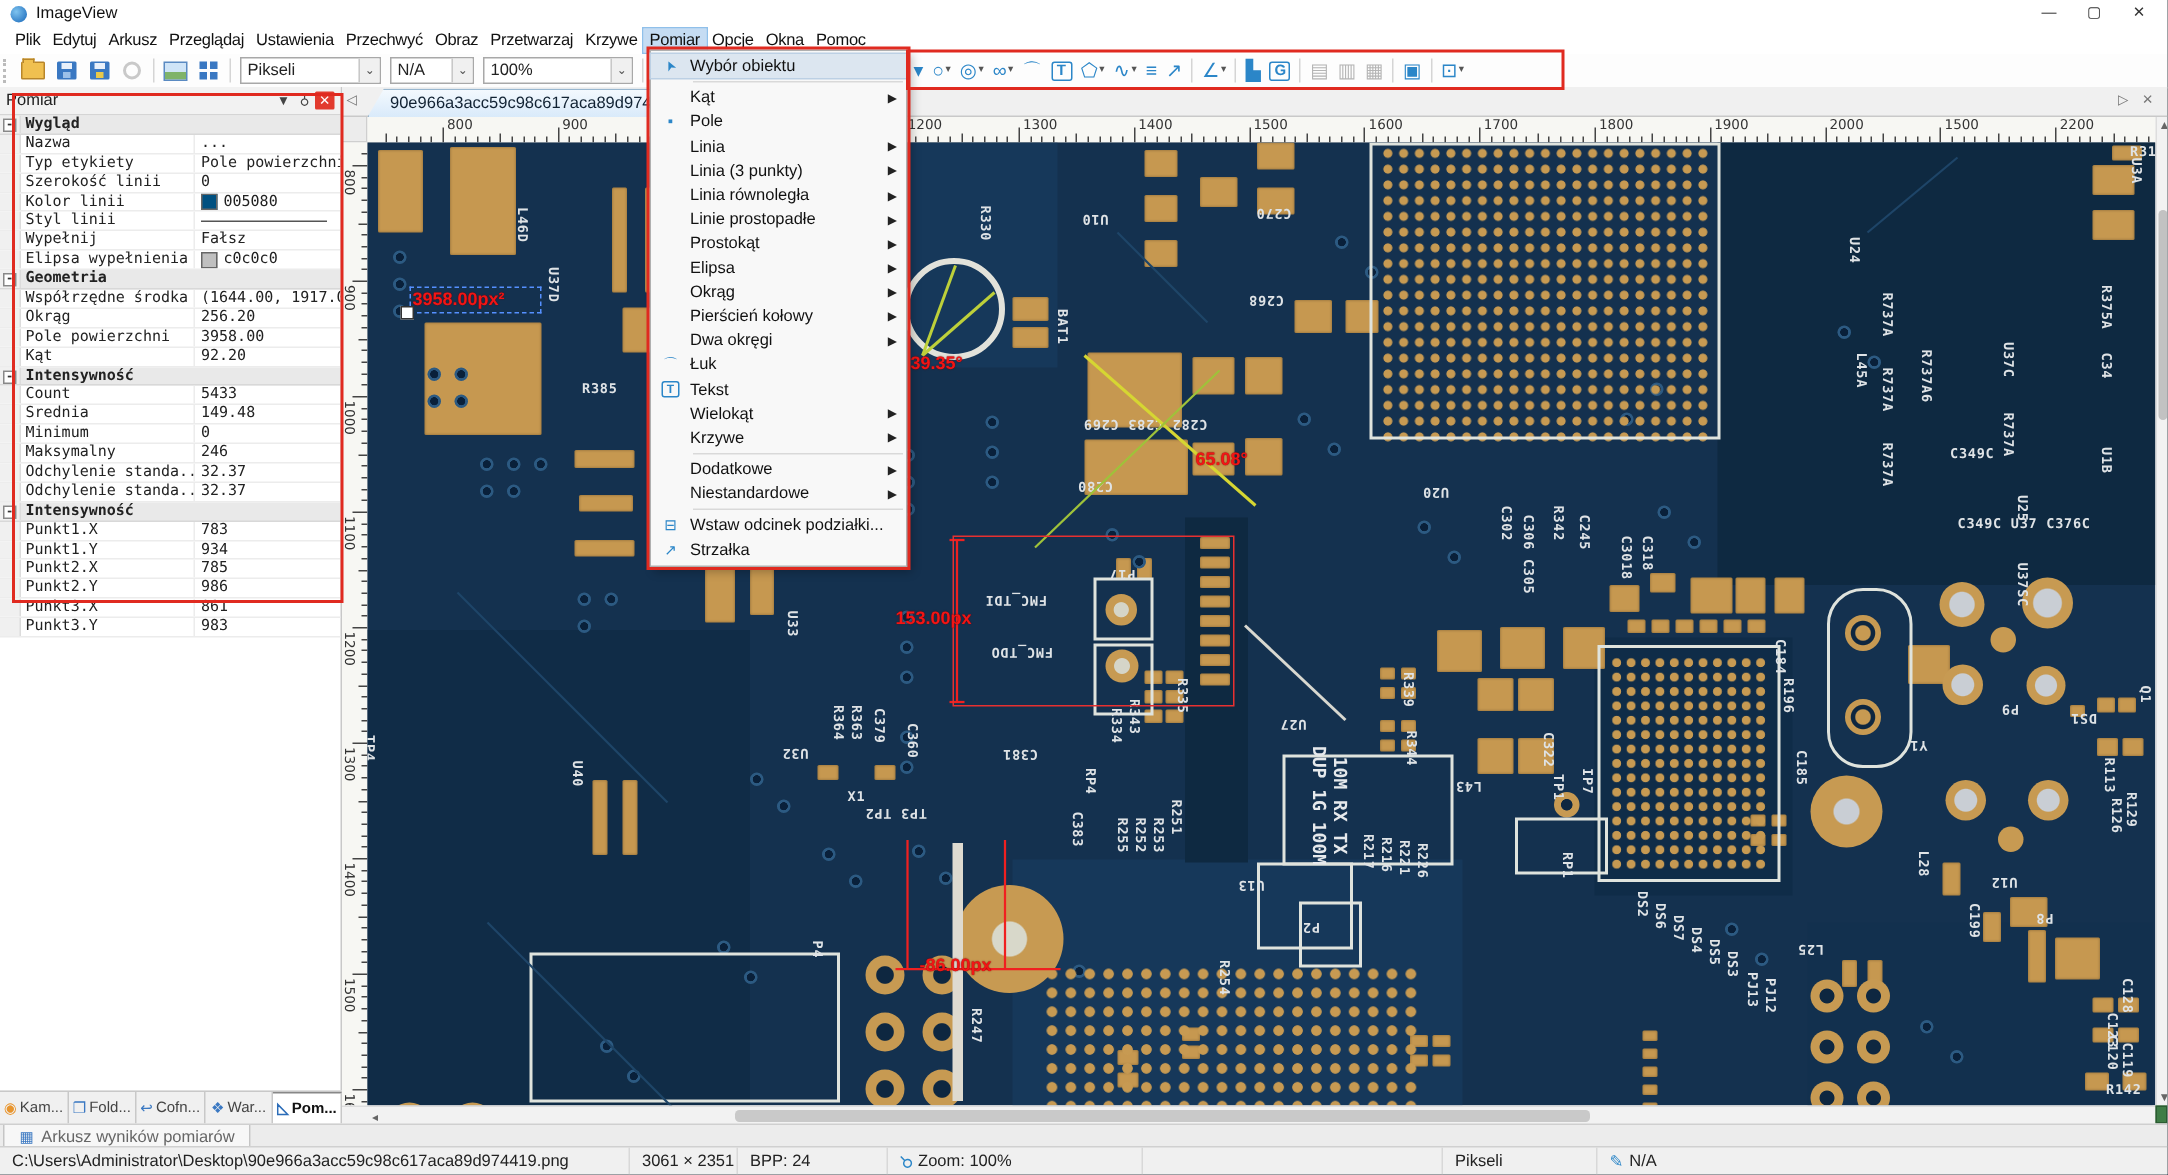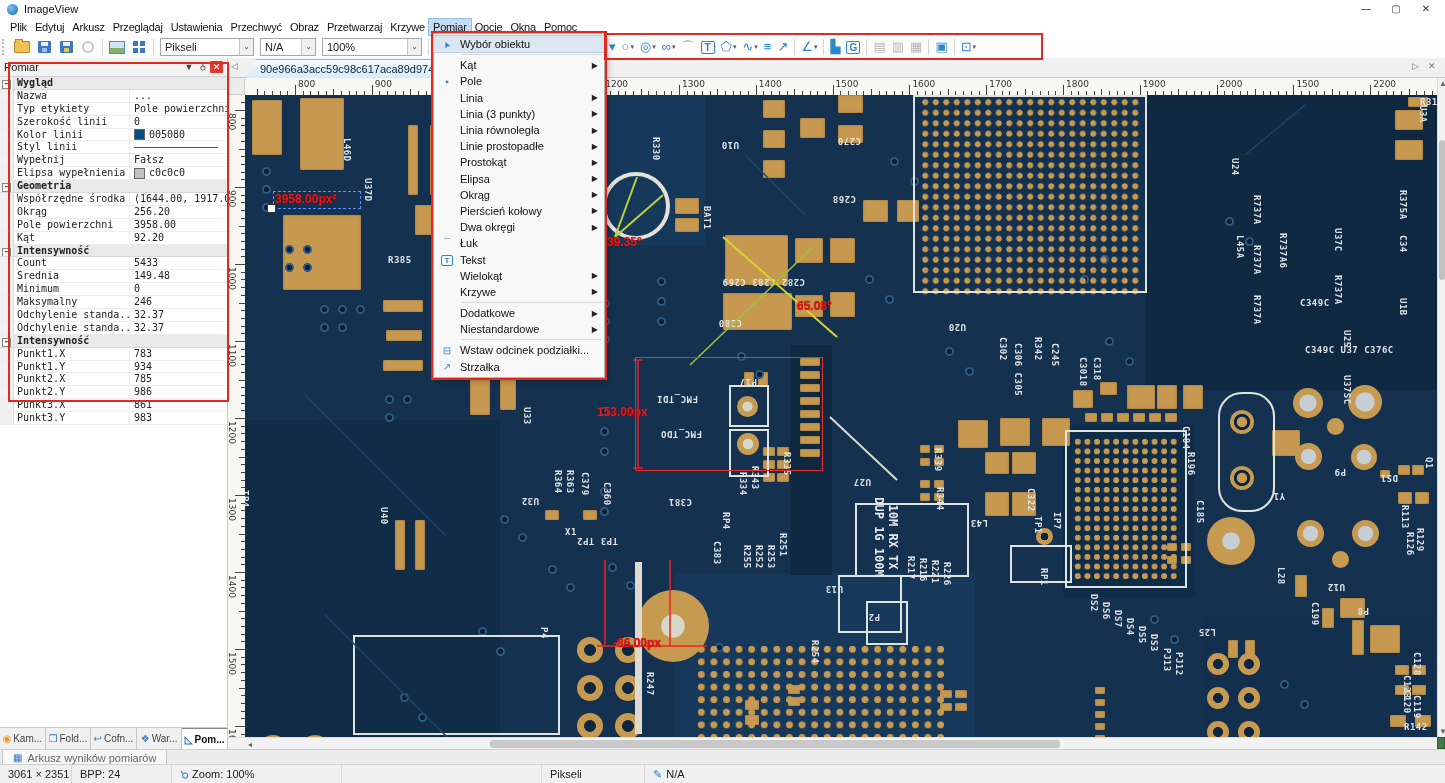--- a/index.html
+++ b/index.html
@@ -1117,20 +1117,21 @@
     </div>
 
   <div class="resrow">
     <div class="restab">
       <span class="bic">▦</span>
       <span>Arkusz wyników pomiarów</span>
     </div>
   </div>
 
   <div class="statusbar">
+    <div class="scell" style="width:420px">C:\Users\Administrator\Desktop\90e966a3acc59c98c617aca89d974419.png</div>
     <div class="scell" style="width:72px">3061 × 2351</div>
     <div class="scell" style="width:100px">BPP: 24</div>
     <div class="scell" style="width:170px">
         <span class="sic" style="transform:rotate(135deg);display:inline-block">⚲</span>
         <span>Zoom: 100%</span>
       </div>
     <div class="scell" style="width:200px"></div>
     <div class="scell" style="width:103px">Pikseli</div>
     <div class="scell" style="width:380px;border-right:none">
         <span class="sic">✎</span>

